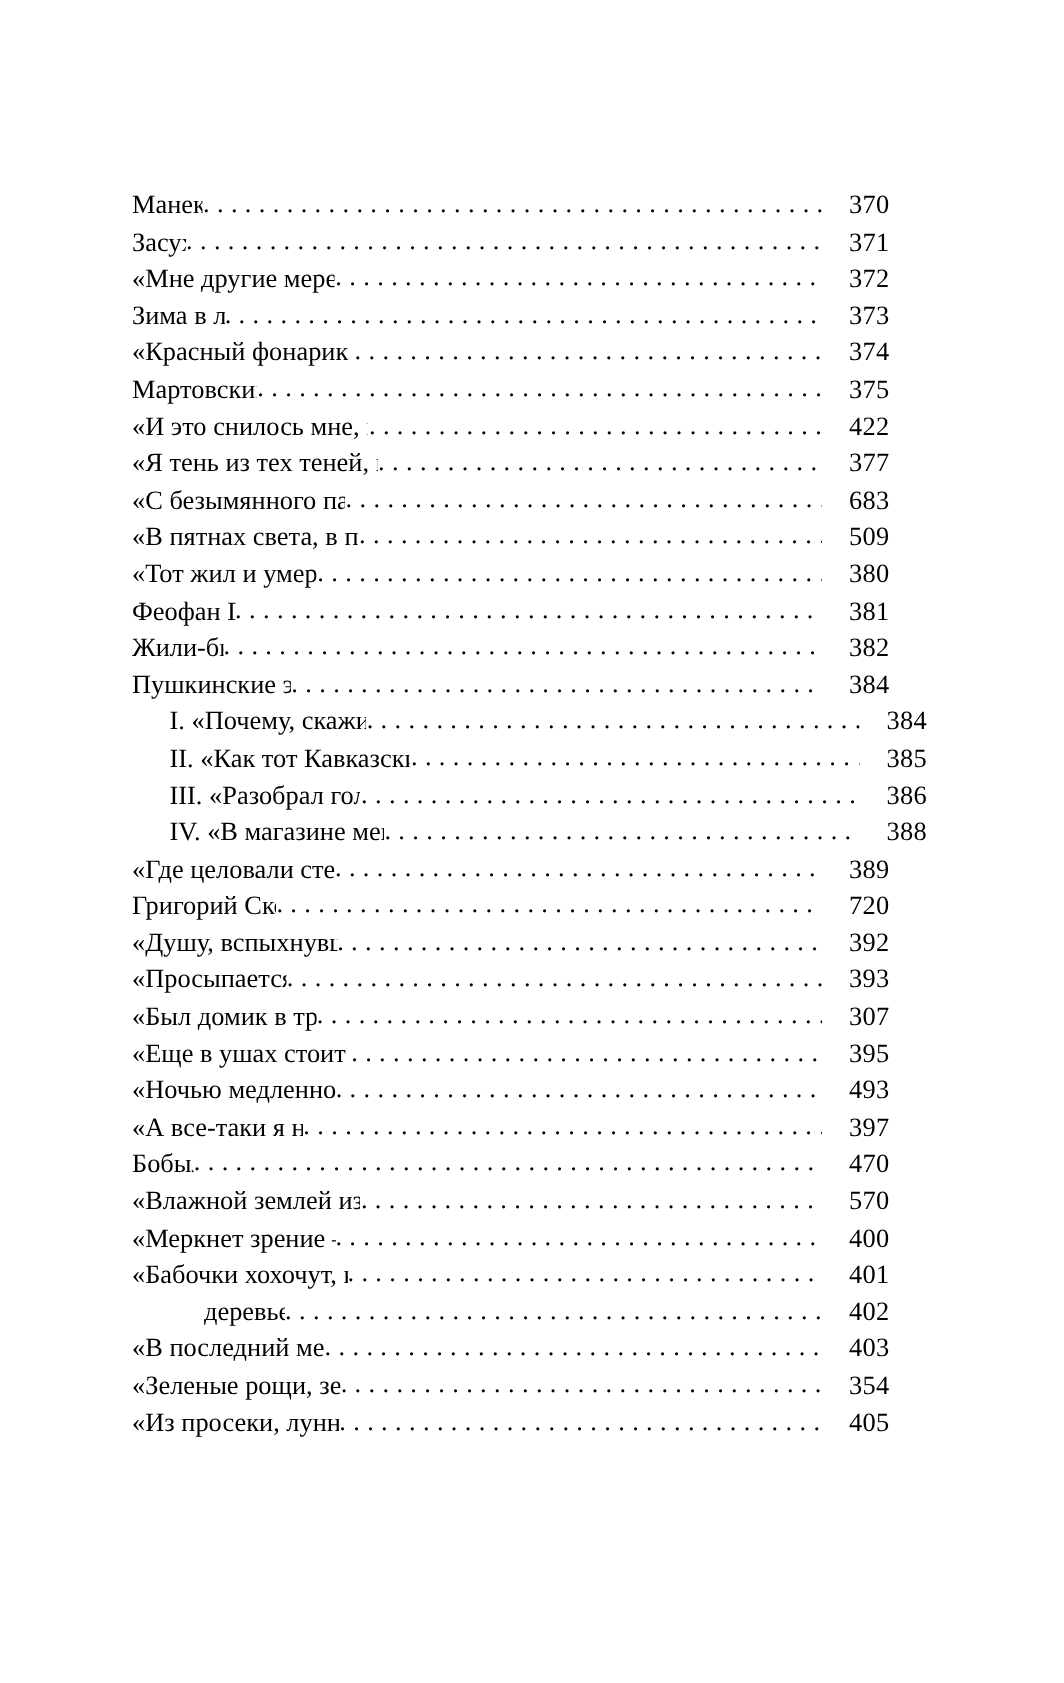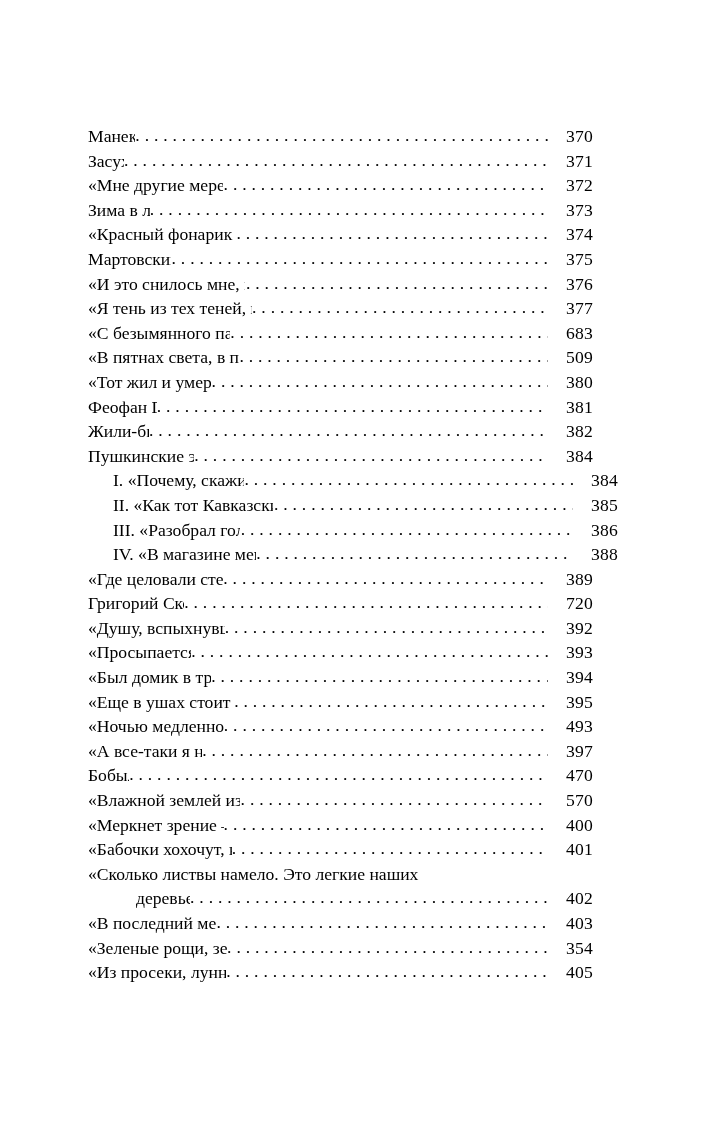--- a/index.html
+++ b/index.html
@@ -113,21 +113,21 @@
         <span class="entry-page">374</span>
       </div>
       <div class="toc-entry">
         <span class="entry-title">Мартовский снег</span>
         <span class="leader"></span>
         <span class="entry-page">375</span>
       </div>
       <div class="toc-entry">
         <span class="entry-title">«И это снилось мне, и это снится мне...»</span>
         <span class="leader"></span>
-        <span class="entry-page">376</span>
+        <span class="entry-page">422</span>
       </div>
       <div class="toc-entry">
         <span class="entry-title">«Я тень из тех теней, которые, однажды...»</span>
         <span class="leader"></span>
         <span class="entry-page">377</span>
       </div>
       <div class="toc-entry tight">
         <span class="entry-title">«С безымянного пальца кольцо...».</span>
         <span class="leader"></span>
         <span class="entry-page">683</span>
@@ -193,21 +193,21 @@
         <span class="entry-page">392</span>
       </div>
       <div class="toc-entry">
         <span class="entry-title">«Просыпается тело...»</span>
         <span class="leader"></span>
         <span class="entry-page">393</span>
       </div>
       <div class="toc-entry">
         <span class="entry-title">«Был домик в три оконца...»</span>
         <span class="leader"></span>
-        <span class="entry-page">394</span>
+        <span class="entry-page">307</span>
       </div>
       <div class="toc-entry">
         <span class="entry-title">«Еще в ушах стоит и гром и звон...»</span>
         <span class="leader"></span>
         <span class="entry-page">395</span>
       </div>
       <div class="toc-entry tight">
         <span class="entry-title">«Ночью медленно время идет...»</span>
         <span class="leader"></span>
         <span class="entry-page">493</span>
@@ -231,21 +231,20 @@
         <span class="entry-title">«Меркнет зрение — сила моя...»</span>
         <span class="leader"></span>
         <span class="entry-page">400</span>
       </div>
       <div class="toc-entry tight">
         <span class="entry-title">«Бабочки хохочут, как безумные...»</span>
         <span class="leader"></span>
         <span class="entry-page">401</span>
       </div>
       <div class="toc-entry-wrap">
-        <div class="wrap-first">«Сколько листвы намело. Это легкие наших</div>
         <div class="wrap-second tight">
           <span class="entry-title">деревьев...»</span>
           <span class="leader"></span>
           <span class="entry-page">402</span>
         </div>
       </div>
       <div class="toc-entry">
         <span class="entry-title">«В последний месяц осени...»</span>
         <span class="leader"></span>
         <span class="entry-page">403</span>

